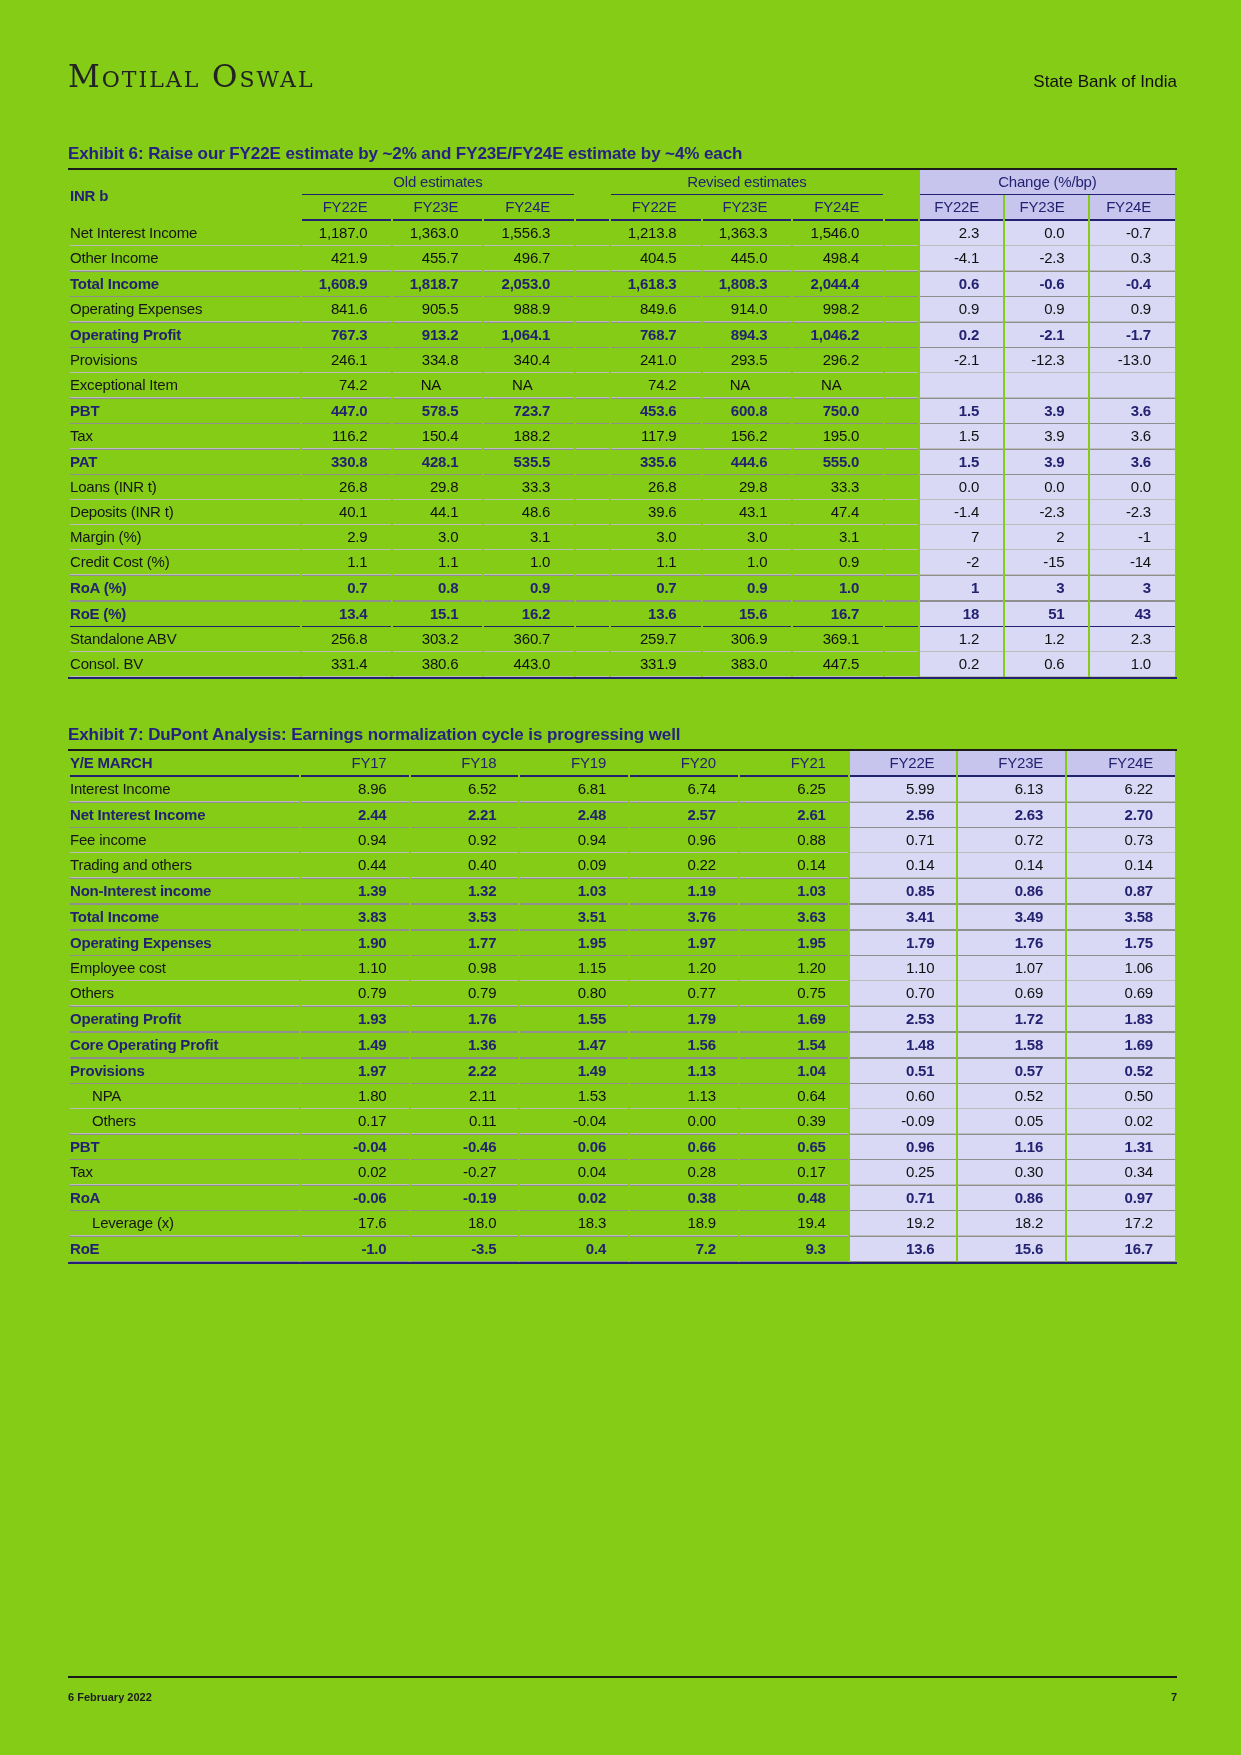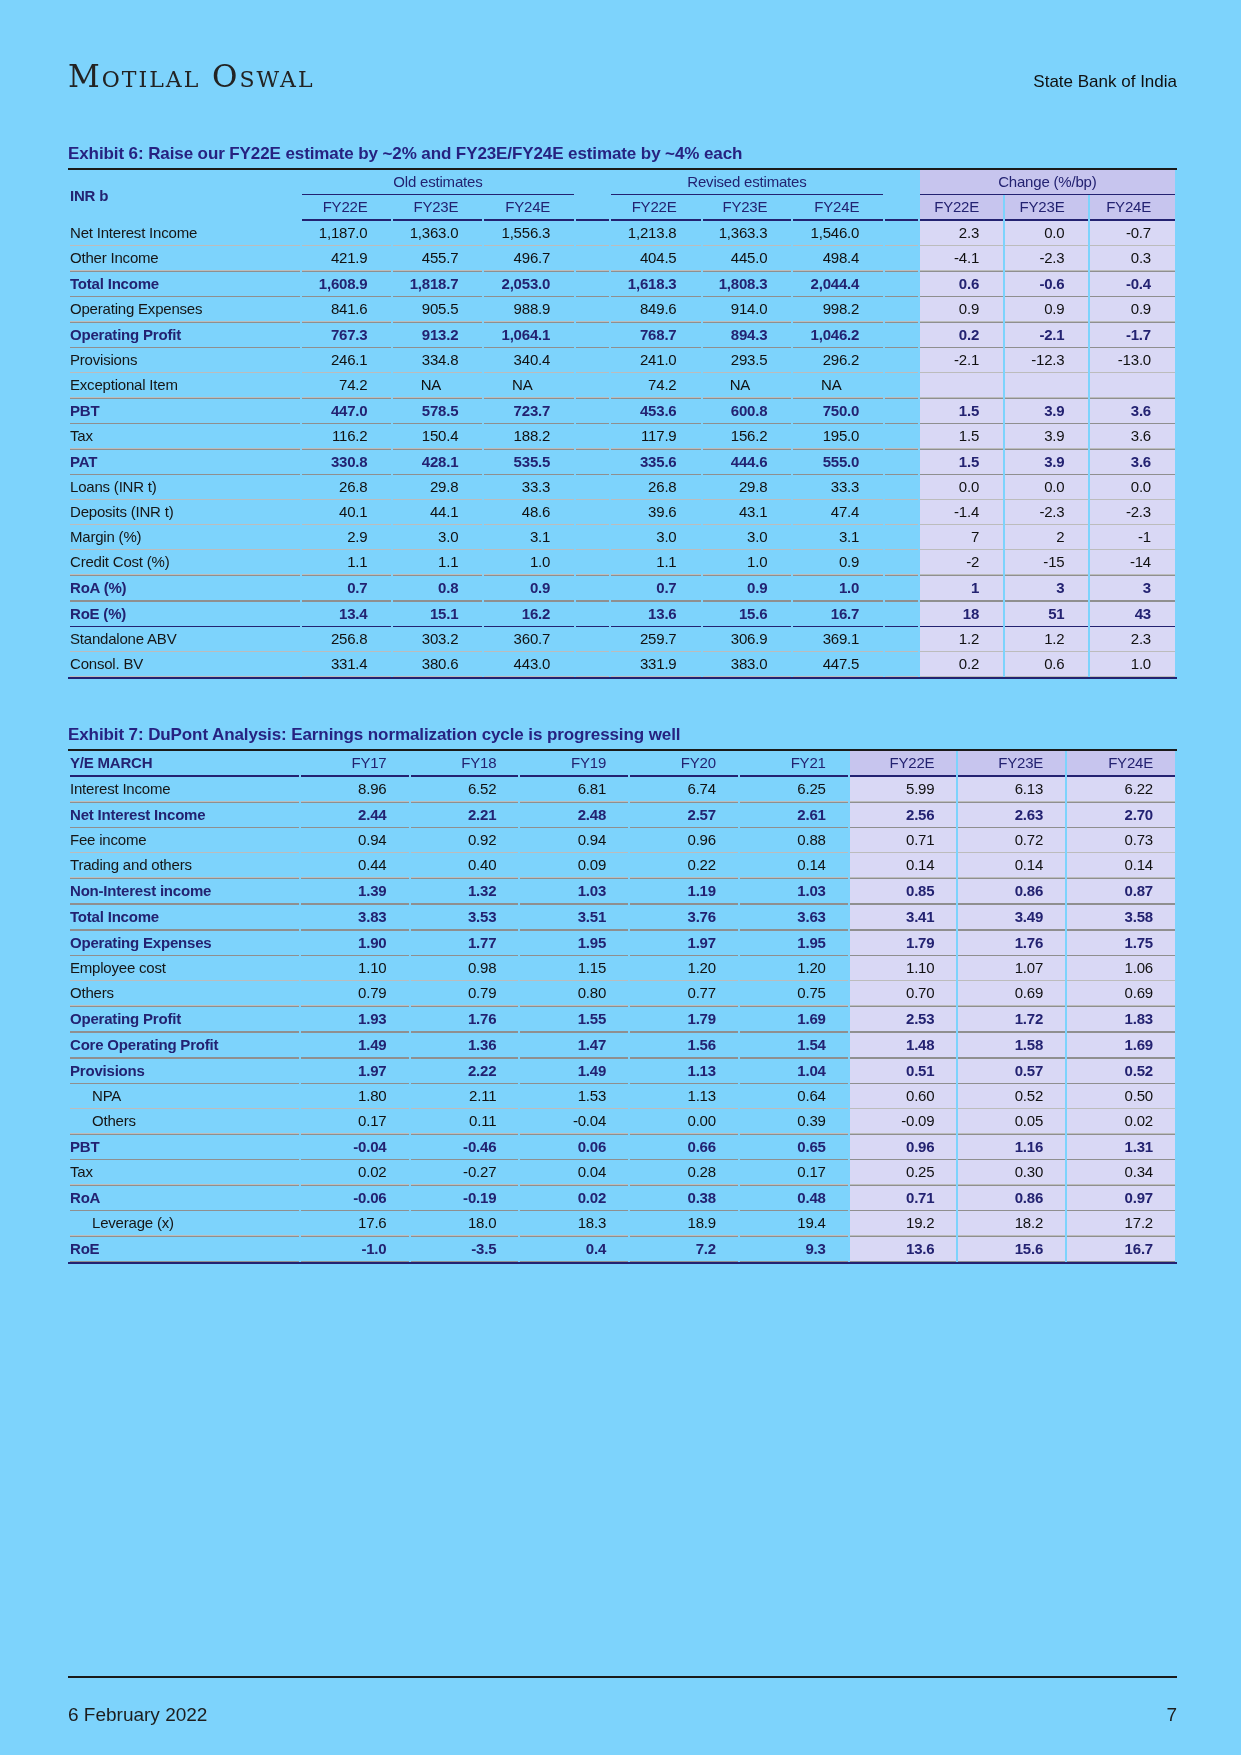--- a/index.html
+++ b/index.html
@@ -7,21 +7,21 @@
     --title-navy:#262280;
     --hdr-purple:#c7c5ee;
     --cell-purple:#d9d8f5;
     --rowline:#bcbcbc;
     --boldline:#8f8f8f;
     --ink:#1a1a1a;
   }
   *{margin:0;padding:0;box-sizing:border-box;}
   html,body{background:#ffffff;}
   body{font-family:"Liberation Sans",sans-serif;color:#111;}
-  .page{position:relative;width:1241px;height:1755px;background:#7dd3fc;padding:58px 64px 0 68px;overflow:hidden;}
+  .page{position:relative;width:1241px;height:1755px;background:#84cc16;padding:58px 64px 0 68px;overflow:hidden;}
 
   
   .pagehead{display:flex;justify-content:space-between;align-items:baseline;}
   .logo{font-family:"DejaVu Serif","Liberation Serif",serif;font-variant:small-caps;font-size:31px;letter-spacing:2px;color:#232323;}
   .doc-title{font-size:17px;color:#101010;}
 
   
   .ex-title{font-size:17px;font-weight:bold;color:var(--title-navy);padding-bottom:4px;border-bottom:2px solid #1a1a1a;letter-spacing:-0.1px;}
   .ex6{margin-top:50px;}
   .ex7{margin-top:46px;}
@@ -51,21 +51,21 @@
   .yr-row th{border-bottom:2px solid var(--navy);}
   .chg-h{background:var(--hdr-purple);}
   td.chg{background:var(--cell-purple);}
 
   
   .t2 th.pp{background:var(--hdr-purple);}
   .t2 td.pp{background:var(--cell-purple);}
   .t2 thead th{border-bottom:2px solid var(--navy);}
 
   
-  .pagefoot{position:absolute;left:68px;right:64px;top:1676px;border-top:2.5px solid #1a1a1a;padding-top:26px;display:flex;justify-content:space-between;font-size:19px;color:#1d1d1d;}
+  .pagefoot{position:absolute;left:68px;right:64px;top:1676px;border-top:2.5px solid #1a1a1a;padding-top:13px;display:flex;justify-content:space-between;font-size:11px;color:#1d1d1d;font-weight:bold;}
 </style>
 </head>
 <body>
 
 <div class="page">
 
   <div class="pagehead">
     <div class="logo">Motilal Oswal</div>
     <div class="doc-title">State Bank of India</div>
   </div>

